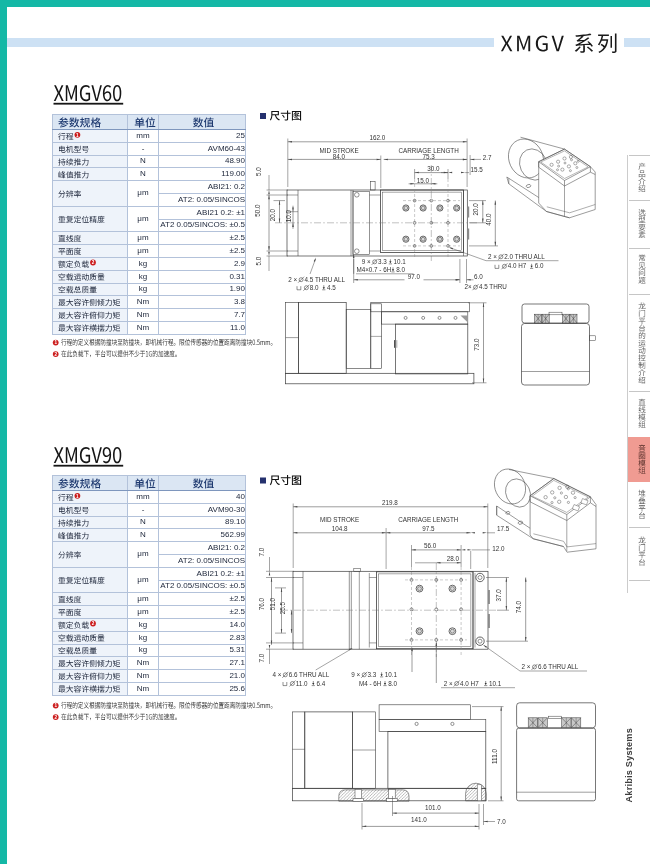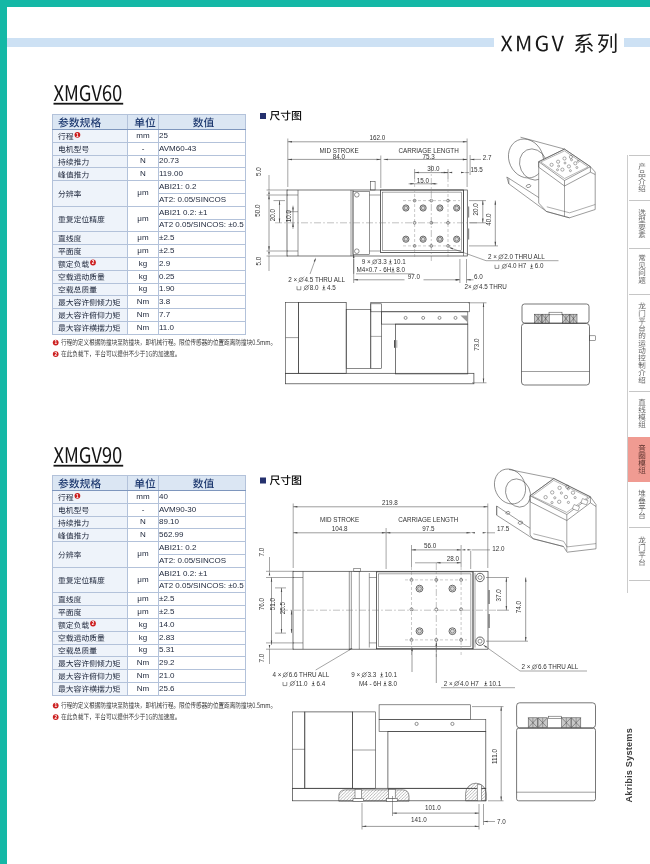--- a/index.html
+++ b/index.html
@@ -1,21 +1,21 @@
 <!DOCTYPE html>
 <html><head><meta charset="utf-8"><style>
 html,body{margin:0;padding:0}
 .page{position:relative;width:648px;height:862px;background:#fff;font-family:"Liberation Sans",sans-serif;overflow:hidden;border:7px solid #14b8a6}
 .abs{position:absolute}
 .hbar{position:absolute;top:31px;height:9px;background:#cde1f4}
 table.spec{position:absolute;border-collapse:collapse;table-layout:fixed;border:1px solid #7e96bd;font-size:8px;color:#222b3f}
 table.spec td{border:1px solid #b3c2da;padding:0;line-height:1;white-space:nowrap;overflow:hidden}
 table.spec td.p{background:#eef3fa}
 table.spec td.u{text-align:center}
-table.spec td.v{text-align:left}
+table.spec td.v{text-align:right}
 table.spec tr.hd td{background:#dbe6f3;border-bottom:1px solid #7e96bd}
 .tabsep{position:absolute;left:622px;width:26px;border-top:1px solid #c6c6c6;height:0}
 .vline{position:absolute;left:620px;width:1px;background:#ccc}
 </style></head>
 <body>
 <div class="page">
 
 <div class="hbar" style="left:0;width:487px"></div>
 
 <div class="hbar" style="left:617px;width:31px"></div>
@@ -38,21 +38,21 @@
           <td class="v">25</td>
         </tr>
 <tr style="height:12.8px">
           <td class="p"></td>
           <td class="u">-</td>
           <td class="v">AVM60-43</td>
         </tr>
 <tr style="height:12.8px">
           <td class="p"></td>
           <td class="u">N</td>
-          <td class="v">20.73</td>
+          <td class="v">48.90</td>
         </tr>
 <tr style="height:12.8px">
           <td class="p"></td>
           <td class="u">N</td>
           <td class="v">119.00</td>
         </tr>
 <tr style="height:12.8px">
           <td class="p" rowspan="2"></td>
           <td class="u" rowspan="2">μm</td>
           <td class="v">ABI21: 0.2</td>
@@ -79,21 +79,21 @@
           <td class="v">±2.5</td>
         </tr>
 <tr style="height:12.8px">
           <td class="p"></td>
           <td class="u">kg</td>
           <td class="v">2.9</td>
         </tr>
 <tr style="height:12.8px">
           <td class="p"></td>
           <td class="u">kg</td>
-          <td class="v">0.25</td>
+          <td class="v">0.31</td>
         </tr>
 <tr style="height:12.8px">
           <td class="p"></td>
           <td class="u">kg</td>
           <td class="v">1.90</td>
         </tr>
 <tr style="height:12.8px">
           <td class="p"></td>
           <td class="u">Nm</td>
           <td class="v">3.8</td>
@@ -180,21 +180,21 @@
           <td class="v">2.83</td>
         </tr>
 <tr style="height:12.8px">
           <td class="p"></td>
           <td class="u">kg</td>
           <td class="v">5.31</td>
         </tr>
 <tr style="height:12.8px">
           <td class="p"></td>
           <td class="u">Nm</td>
-          <td class="v">29.2</td>
+          <td class="v">27.1</td>
         </tr>
 <tr style="height:12.8px">
           <td class="p"></td>
           <td class="u">Nm</td>
           <td class="v">21.0</td>
         </tr>
 <tr style="height:12.8px">
           <td class="p"></td>
           <td class="u">Nm</td>
           <td class="v">25.6</td>

